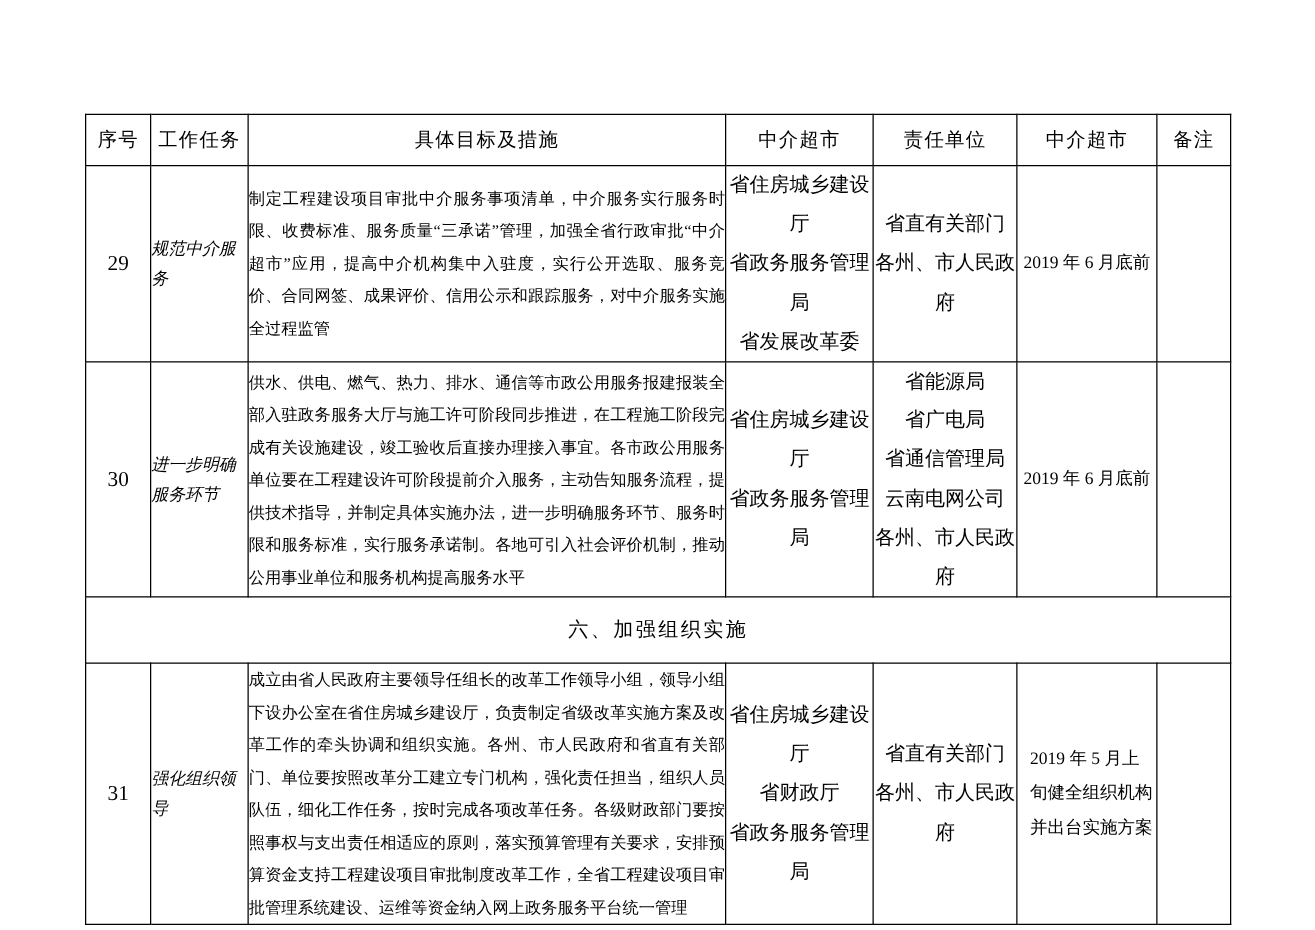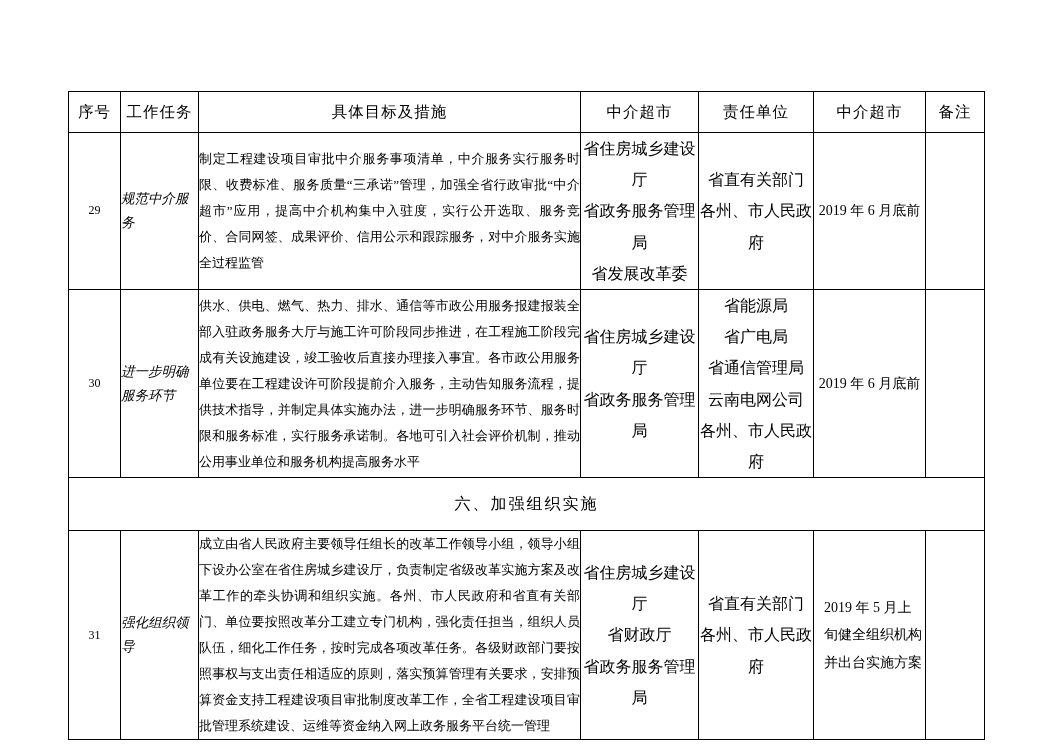--- a/index.html
+++ b/index.html
@@ -54,21 +54,21 @@
   .hdr td {
     height: 40px;
     text-align: center;
     font-size: 15.5px;
     font-weight: bold;
     letter-spacing: 1px;
   }
 
   .seq {
     text-align: center;
-    font-size: 12px;
+    font-size: 17px;
   }
   .task {
     font-size: 13.5px;
     line-height: 1.75;
     padding: 6px 4px;
     font-style: italic;
   }
   .detail {
     text-align: justify;
     text-justify: inter-ideograph;

